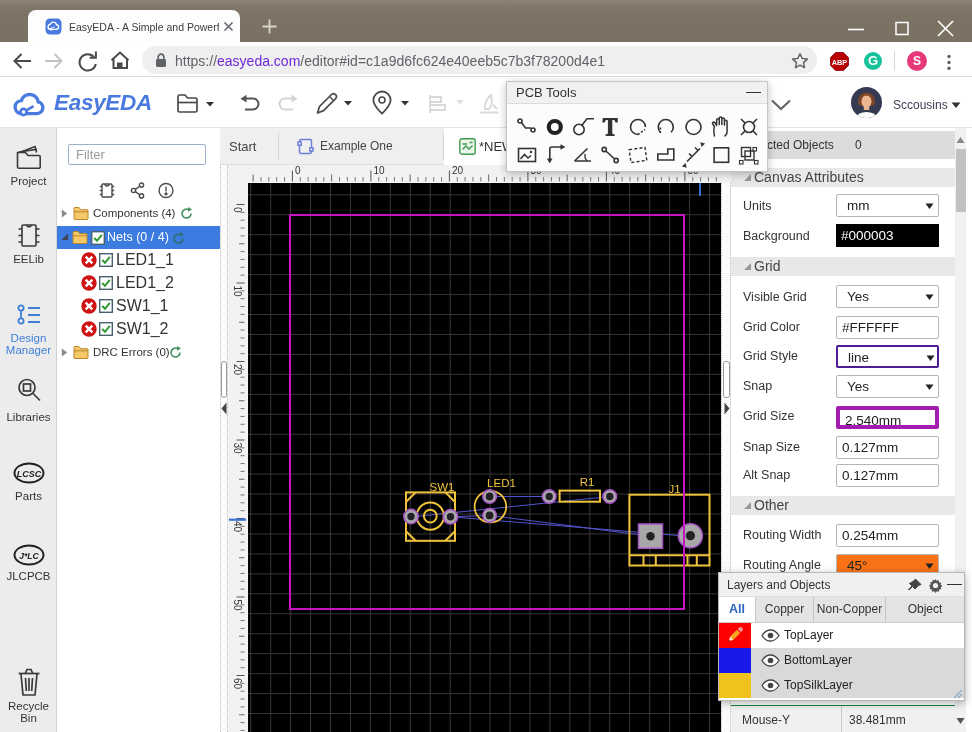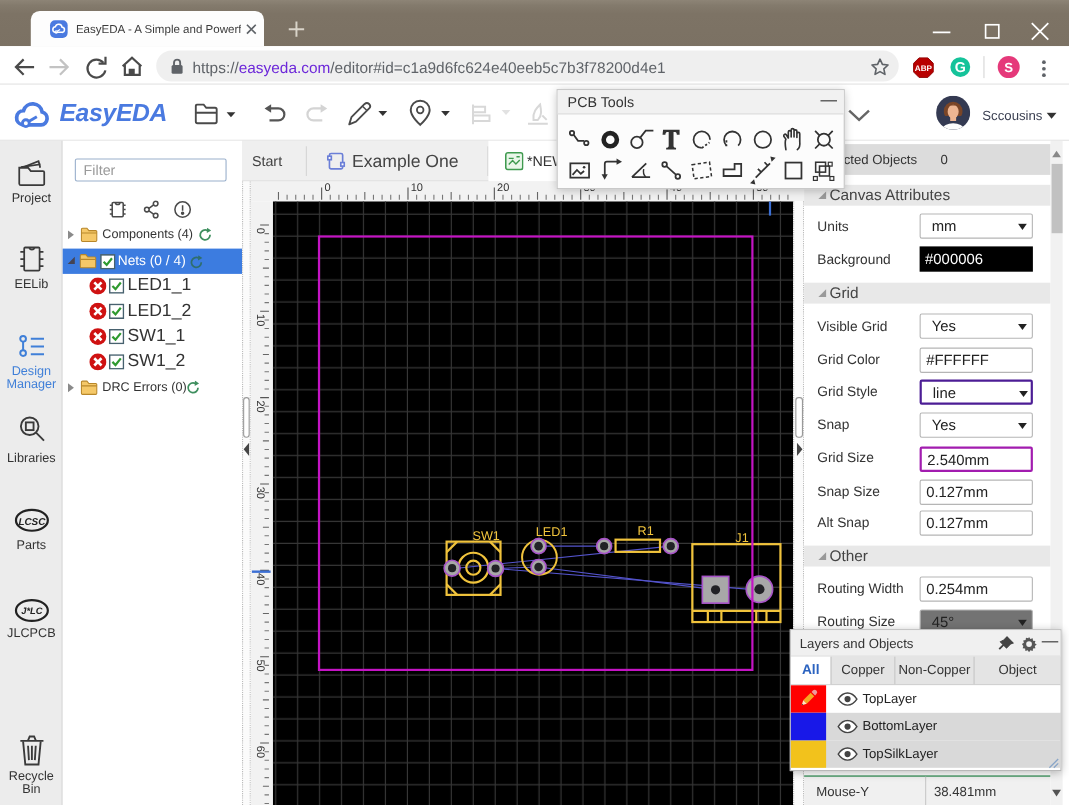--- a/index.html
+++ b/index.html
@@ -268,21 +268,21 @@
 <div class="abs" style="left:278px;top:133px;width:1px;height:27px;background:#d4d4d4;"></div>
 <div class="abs" style="left:443px;top:133px;width:1px;height:27px;background:#d4d4d4;"></div>
 <div class="abs" style="left:229px;top:139px;font-size:13px;color:#444;">Start</div>
 <svg class="abs" style="left:297px;top:138px" width="17" height="17" viewBox="0 0 17 17">
 <g fill="none" stroke="#6b7fd7" stroke-width="1.5">
 <path d="M4 1.5 h9 a1.5 1.5 0 0 1 1.5 1.5 v11 a1.5 1.5 0 0 1 -1.5 1.5 h-9 a1.5 1.5 0 0 1 -1.5 -1.5 v-11 a1.5 1.5 0 0 1 1.5 -1.5 z"></path>
 <rect x="1" y="4" width="3.2" height="3.2" fill="#fff"></rect>
 <rect x="12.8" y="9.8" width="3.2" height="3.2" fill="#fff"></rect>
 </g>
   </svg>
-<div class="abs" style="left:320px;top:139px;font-size:16px;color:#444;">Example One</div>
+<div class="abs" style="left:320px;top:139px;font-size:12px;color:#444;">Example One</div>
 <div class="abs" style="left:444px;top:128px;width:120px;height:37px;background:#fff;"></div>
 <svg class="abs" style="left:459px;top:138px" width="17" height="17" viewBox="0 0 17 17">
 <rect x="0.8" y="0.8" width="15.4" height="15.4" rx="2" fill="#e9f6e9" stroke="#3f9a4f" stroke-width="1.4"></rect>
 <path d="M3.5 11.5 L7 8 10 11 13.5 7.5 M3.5 6 H8 M10.5 4.5 H13.5" stroke="#3f9a4f" stroke-width="1.3" fill="none"></path>
 </svg>
 <div class="abs" style="left:479px;top:139px;font-size:13px;color:#333;">*NEW_PCB</div>
 <div class="abs" style="left:220px;top:165px;width:511px;height:18px;background:#f2f2f2;"></div>
 <div class="abs" style="left:220px;top:165px;width:8px;height:567px;background:#fbfbfb;border-left:1px dotted #bbb;border-right:1px dotted #bbb;"></div>
 <div class="abs" style="left:220.5px;top:361px;width:6px;height:37px;background:#fff;border:1px solid #999;border-radius:3px;"></div>
 <svg class="abs" style="left:221px;top:402px" width="6" height="13" viewBox="0 0 6 13">
@@ -504,21 +504,21 @@
   </div>
 <div class="abs" style="left:743px;top:199px;font-size:12.5px;color:#333;">Units</div>
 <div class="abs" style="left:836px;top:194px;width:103px;height:23px;border:1px solid #b5b5b5;border-radius:2px;background:#fff;">
     <div class="abs" style="left:10px;top:3px;font-size:13.5px;color:#222;">mm</div>
     <svg class="abs" style="left:88px;top:8px" width="9" height="7" viewBox="0 0 9 7">
       <path d="M0.5 0.5 L4.5 6 8.5 0.5 Z" fill="#222"></path>
     </svg>
   </div>
 <div class="abs" style="left:743px;top:229px;font-size:12.5px;color:#333;">Background</div>
 <div class="abs" style="left:836px;top:224px;width:103px;height:23px;background:#000;">
-    <div class="abs" style="left:5px;top:4px;font-size:13.5px;color:#fff;">#000006</div>
+    <div class="abs" style="left:5px;top:4px;font-size:13.5px;color:#fff;">#000003</div>
   </div>
 <div class="abs" style="left:731px;top:257px;width:224px;height:19px;background:#e8e8e8;">
     <svg class="abs" style="left:12px;top:5px" width="9" height="9" viewBox="0 0 9 9">
       <path d="M8 1 V8 H1 Z" fill="#999"></path>
     </svg>
     <div class="abs" style="left:23px;top:-1px;font-size:14px;color:#444;line-height:21px;">Grid</div>
   </div>
 <div class="abs" style="left:743px;top:290px;font-size:12.5px;color:#333;">Visible Grid</div>
 <div class="abs" style="left:836px;top:285px;width:103px;height:23px;border:1px solid #b5b5b5;border-radius:2px;background:#fff;">
     <div class="abs" style="left:10px;top:3px;font-size:13.5px;color:#222;">Yes</div>
@@ -538,43 +538,43 @@
     </svg>
   </div>
 <div class="abs" style="left:743px;top:379px;font-size:12.5px;color:#333;">Snap</div>
 <div class="abs" style="left:836px;top:375px;width:103px;height:23px;border:1px solid #b5b5b5;border-radius:2px;background:#fff;">
     <div class="abs" style="left:10px;top:3px;font-size:13.5px;color:#222;">Yes</div>
     <svg class="abs" style="left:88px;top:8px" width="9" height="7" viewBox="0 0 9 7">
       <path d="M0.5 0.5 L4.5 6 8.5 0.5 Z" fill="#222"></path>
     </svg>
   </div>
 <div class="abs" style="left:743px;top:409px;font-size:12.5px;color:#333;">Grid Size</div>
-<div class="abs" style="left:836px;top:406px;width:103px;height:23px;border:2px solid #a21caf;border-radius:2px;background:#fff;">
+<div class="abs" style="left:836px;top:406px;width:103px;height:23px;border:4px solid #a21caf;border-radius:2px;background:#fff;">
     <div class="abs" style="left:5px;top:3px;font-size:13.5px;color:#222;">2.540mm</div>
   </div>
 <div class="abs" style="left:743px;top:440px;font-size:12.5px;color:#333;">Snap Size</div>
 <div class="abs" style="left:836px;top:436px;width:103px;height:23px;border:1px solid #b5b5b5;border-radius:2px;background:#fff;">
     <div class="abs" style="left:5px;top:3px;font-size:13.5px;color:#222;">0.127mm</div>
   </div>
 <div class="abs" style="left:743px;top:468px;font-size:12.5px;color:#333;">Alt Snap</div>
 <div class="abs" style="left:836px;top:464px;width:103px;height:23px;border:1px solid #b5b5b5;border-radius:2px;background:#fff;">
     <div class="abs" style="left:5px;top:3px;font-size:13.5px;color:#222;">0.127mm</div>
   </div>
 <div class="abs" style="left:731px;top:496px;width:224px;height:19px;background:#e8e8e8;">
     <svg class="abs" style="left:12px;top:5px" width="9" height="9" viewBox="0 0 9 9">
       <path d="M8 1 V8 H1 Z" fill="#999"></path>
     </svg>
     <div class="abs" style="left:23px;top:-1px;font-size:14px;color:#444;line-height:21px;">Other</div>
   </div>
 <div class="abs" style="left:743px;top:528px;font-size:12.5px;color:#333;">Routing Width</div>
 <div class="abs" style="left:836px;top:524px;width:103px;height:23px;border:1px solid #b5b5b5;border-radius:2px;background:#fff;">
     <div class="abs" style="left:5px;top:3px;font-size:13.5px;color:#222;">0.254mm</div>
   </div>
-<div class="abs" style="left:743px;top:558px;font-size:12.5px;color:#333;">Routing Size</div>
-<div class="abs" style="left:836px;top:554px;width:103px;height:23px;border:1px solid #b5b5b5;border-radius:2px;background:#737373;">
+<div class="abs" style="left:743px;top:558px;font-size:12.5px;color:#333;">Routing Angle</div>
+<div class="abs" style="left:836px;top:554px;width:103px;height:23px;border:1px solid #b5b5b5;border-radius:2px;background:#f97316;">
     <div class="abs" style="left:10px;top:3px;font-size:13.5px;color:#222;">45°</div>
     <svg class="abs" style="left:88px;top:8px" width="9" height="7" viewBox="0 0 9 7">
       <path d="M0.5 0.5 L4.5 6 8.5 0.5 Z" fill="#222"></path>
     </svg>
   </div>
 <div class="abs" style="left:731px;top:705px;width:224px;height:27px;background:#f0f0f0;border-top:1px solid #15803d;">
     <div class="abs" style="left:110px;top:0;width:1px;height:27px;background:#c8c8c8;"></div>
     <div class="abs" style="left:11px;top:7px;font-size:12px;color:#333;">Mouse-Y</div>
     <div class="abs" style="left:118px;top:7px;font-size:12px;color:#333;">38.481mm</div>
   </div>

